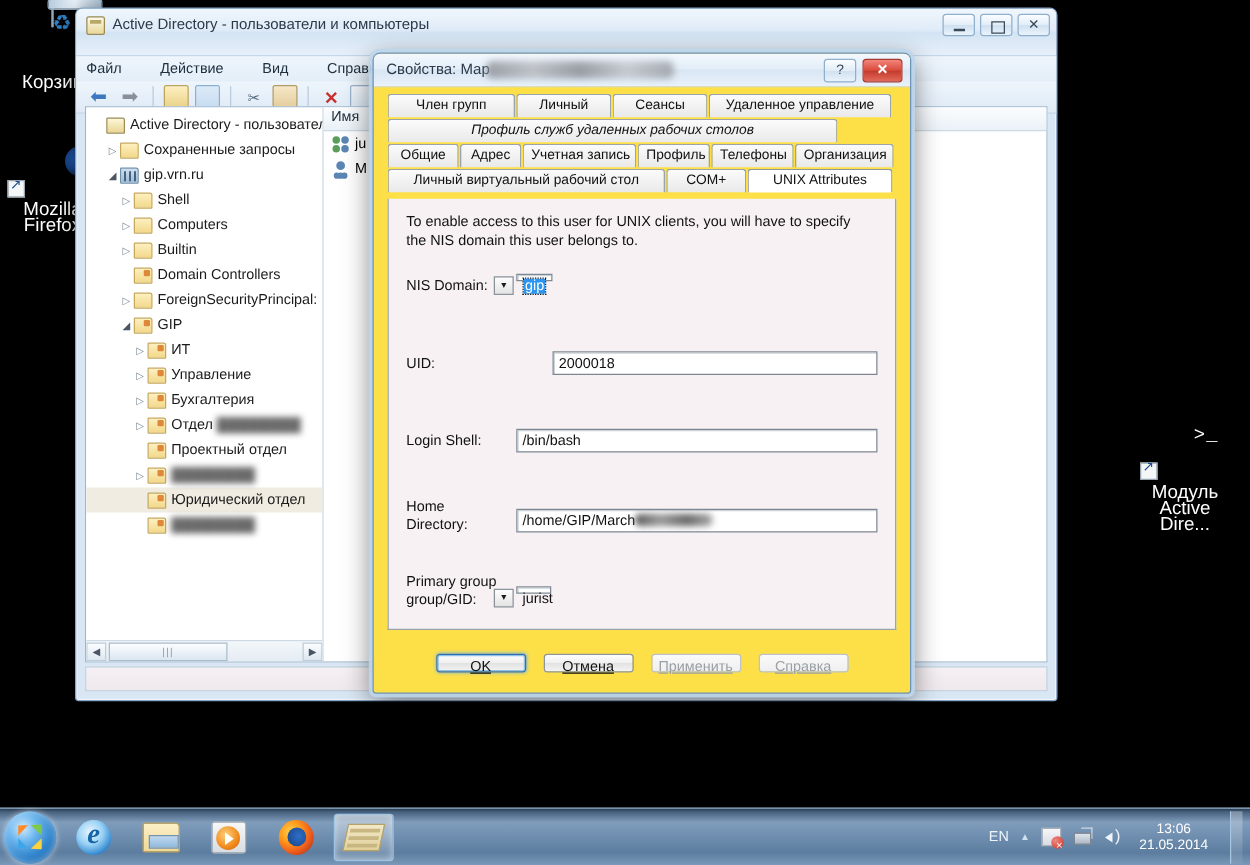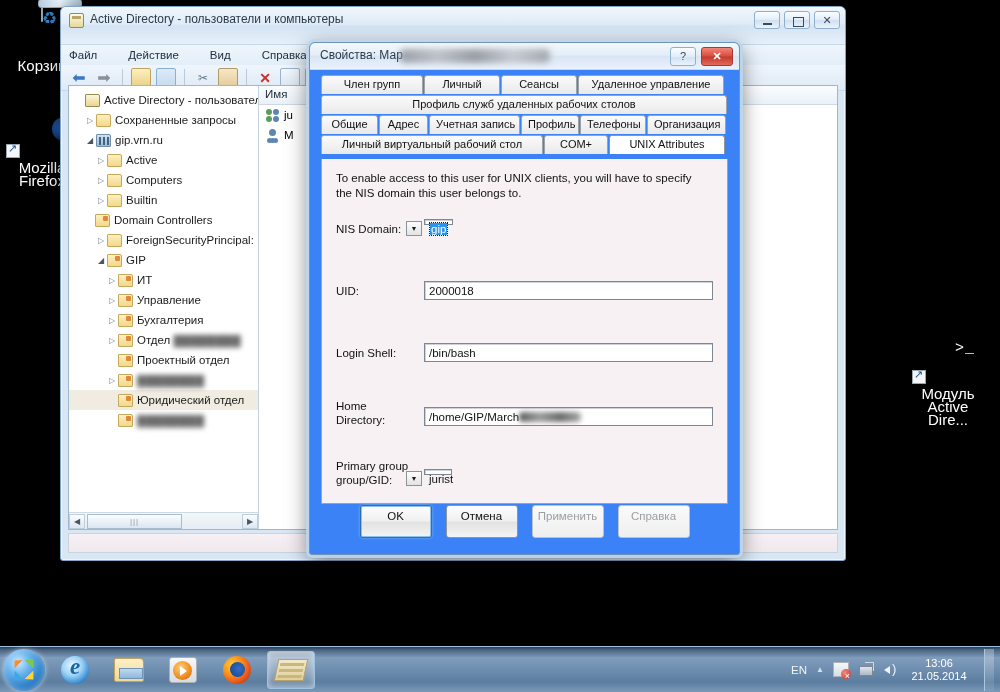--- a/index.html
+++ b/index.html
@@ -194,22 +194,22 @@
     box-shadow: 7px 0 0 0 #5b86b4, 0 7px 0 0 #5b9e5b, 7px 7px 0 0 #5b86b4;
   }
   #mmc .statusbar {
     position:absolute; left:7px; right:7px; bottom:7px; height:20px;
     background:linear-gradient(to bottom,#f6f1f4,#efe8ec);
     border:1px solid #c8d4de;
   }
 
   
   #dlg {
-    position:absolute; left:309px; top:42px; width:431px; height:513px;
-    background:#3b82f6;
+    position:absolute; left:298px; top:42px; width:431px; height:513px;
+    background:#fde047;
     border:1px solid #6f93b5; border-radius:6px 6px 3px 3px;
     box-shadow: 0 0 0 3px rgba(190,214,236,.9), 0 6px 22px rgba(0,0,0,.55);
   }
   #dlg .dtitle {
     height:27px; position:relative;
     background:linear-gradient(to bottom,#f3f8fd 0%,#e4eef8 45%,#d8e6f4 52%,#eaf2fb 100%);
     border-radius:5px 5px 0 0; border-bottom:1px solid #c3d8ea;
   }
   #dlg .dtitle .dttl{ position:absolute; left:10px; top:5px; font-size:12px; color:#2b3a4a; }
   #dlg .dtitle .blurname{
@@ -278,23 +278,24 @@
 
   .blurtext{
     display:inline-block; width:62px; height:10px; vertical-align:-1px;
     background:linear-gradient(to right,#5c5c5c,#9c9c9c,#6a6a6a,#a8a8a8);
     filter:blur(2.4px); border-radius:4px;
   }
 
   .dlgbuttons { position:absolute; left:0; right:0; bottom:16px; display:flex;
     justify-content:center; gap:14px; }
   .dbtn {
-    width:72px; height:33px; font-size:11.5px; color:#111; text-align:center;
+    width:72px; height:15px; font-size:11.5px; color:#111; text-align:center;
     line-height:21px; border:1px solid #8d959d; border-radius:3px;
     background:linear-gradient(to bottom,#fdfdfd 0%,#f0f0f0 48%,#e2e2e2 52%,#f4f4f4 100%);
+    text-decoration:underline;
   }
   .dbtn.default { border:1px solid #2e6fb0; box-shadow:0 0 0 1px #8fc0ea inset, 0 0 3px #7ab5e8; }
   .dbtn.dim { color:#9aa0a6; border-color:#bcc2c8;
     background:linear-gradient(to bottom,#fafafa,#efefef); }
 
   
   #taskbar {
     position:absolute; left:0; right:0; bottom:0; height:46px;
     background: linear-gradient(to bottom,#2b3d53 0%,#47627f 6%,#7f9cbb 24%,#6e8dae 52%,#5c7d9f 78%,#7a99b8 100%);
     border-top:1px solid #9fc0de;
@@ -452,33 +453,33 @@
               <span>Сохраненные запросы</span>
             </div>
             <div class="trow" style="padding-left: 15px;">
               <span class="exp open">◢</span>
               <span class="ficon dom"></span>
               <span>gip.vrn.ru</span>
             </div>
             <div class="trow" style="padding-left: 26px;">
               <span class="exp">▷</span>
               <span class="ficon"></span>
-              <span>Active</span>
+              <span>Shell</span>
             </div>
             <div class="trow" style="padding-left: 26px;">
               <span class="exp">▷</span>
               <span class="ficon"></span>
               <span>Computers</span>
             </div>
             <div class="trow" style="padding-left: 26px;">
               <span class="exp">▷</span>
               <span class="ficon"></span>
               <span>Builtin</span>
             </div>
-            <div class="trow" style="padding-left: 14px;">
+            <div class="trow" style="padding-left: 26px;">
               <span class="exp"></span>
               <span class="ficon ou"></span>
               <span>Domain Controllers</span>
             </div>
             <div class="trow" style="padding-left: 26px;">
               <span class="exp">▷</span>
               <span class="ficon"></span>
               <span>ForeignSecurityPrincipal:</span>
             </div>
             <div class="trow" style="padding-left: 26px;">
@@ -565,21 +566,21 @@
     </div>
 
     <div class="tabstrip">
       <div class="tabrow" id="tabrow1">
           <span class="tab" style="width: 102px;">Член групп</span>
           <span class="tab" style="width: 76px;">Личный</span>
           <span class="tab" style="width: 76px;">Сеансы</span>
           <span class="tab" style="width: 146px;">Удаленное управление</span>
         </div>
       <div class="tabrow" id="tabrow2">
-          <span class="tab" style="width: 406px;">Профиль служб удаленных рабочих столов</span>
+          <span class="tab" style="width: 360px; font-style: italic;">Профиль служб удаленных рабочих столов</span>
         </div>
       <div class="tabrow" id="tabrow3">
           <span class="tab" style="width: 57px;">Общие</span>
           <span class="tab" style="width: 49px;">Адрес</span>
           <span class="tab" style="width: 91px;">Учетная запись</span>
           <span class="tab" style="width: 58px;">Профиль</span>
           <span class="tab" style="width: 66px;">Телефоны</span>
           <span class="tab" style="width: 79px;">Организация</span>
         </div>
       <div class="tabrow" id="tabrow4">
@@ -598,21 +599,21 @@
           <span class="combo focused">
             <span class="cfield"><span class="selhl">gip</span></span>
             <span class="arrow">▼</span>
           </span>
         </span>
       </div>
 
       <div class="fieldrow" style="top:122px;">
         <span class="flabel" style="top:3px;">UID:</span>
         <span class="fctl">
-          <span class="txtbox" style="display:block;">2000018</span>
+          <span class="txtbox" style="display:block;margin-left:29px;">2000018</span>
         </span>
       </div>
 
       <div class="fieldrow" style="top:184px;">
         <span class="flabel" style="top:3px;">Login Shell:</span>
         <span class="fctl">
           <span class="txtbox" style="display:block;">/bin/bash</span>
         </span>
       </div>
 

